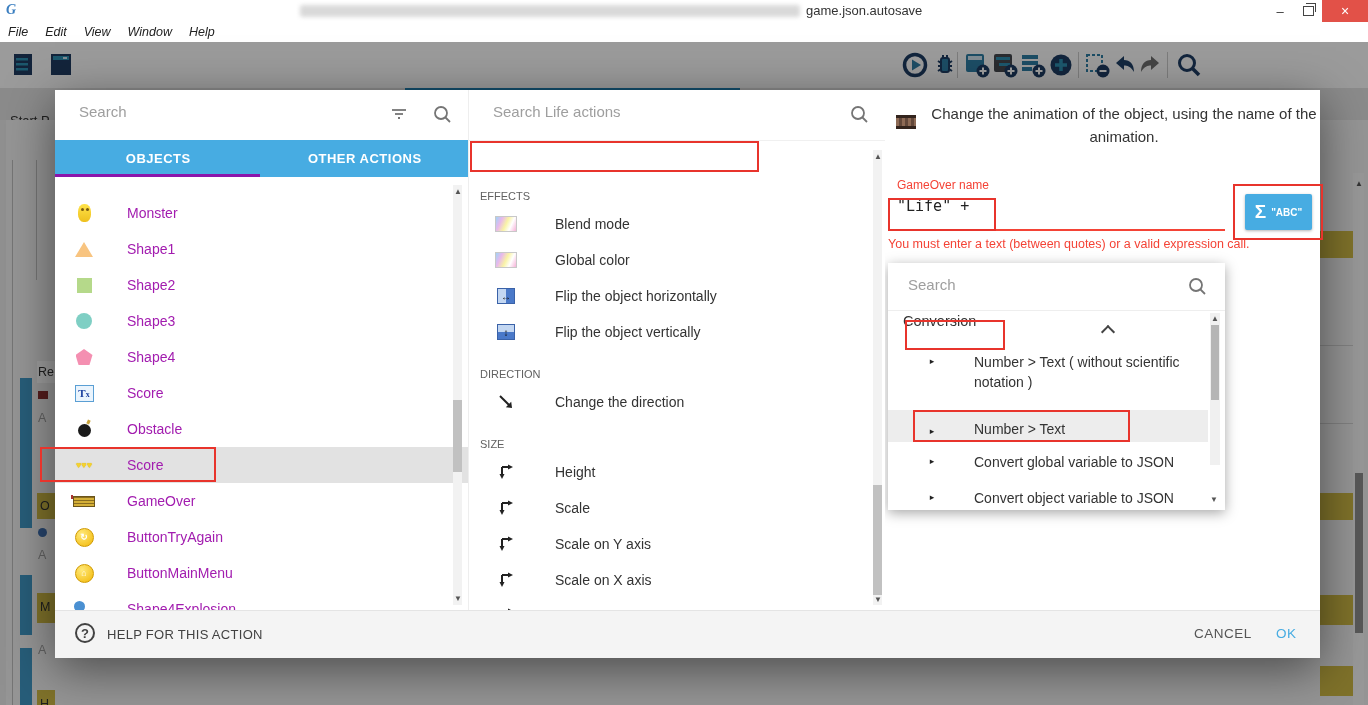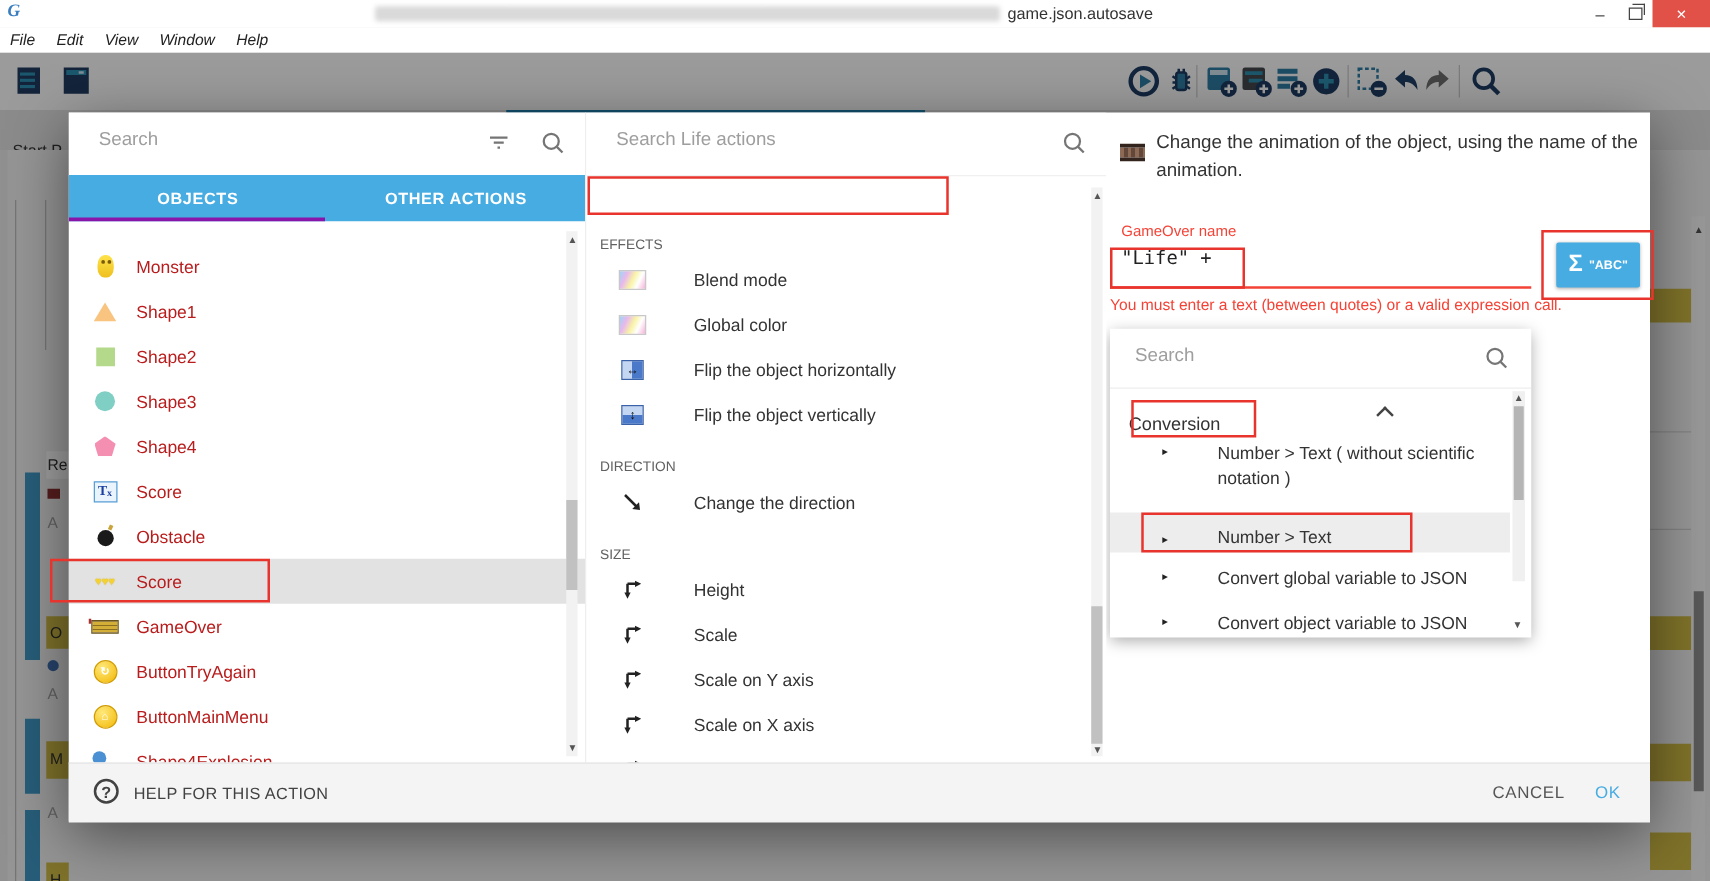--- a/index.html
+++ b/index.html
@@ -58,21 +58,21 @@
   .search-input::placeholder{color:#9e9e9e;}
   .sicon{position:absolute;top:15px;}
 
   .tabbar{position:absolute;left:0;top:50px;width:413px;height:37px;background:#47ace2;display:flex;}
   .tab{flex:1;display:flex;align-items:center;justify-content:center;color:#fff;font-size:13px;font-weight:bold;letter-spacing:.5px;position:relative;}
   .tab-underline{position:absolute;left:0;bottom:0;width:205px;height:3px;background:#8a15ab;}
 
   .obj-list{position:absolute;left:0;top:87px;width:413px;height:433px;padding-top:18px;box-sizing:border-box;}
   .obj-row{height:36px;display:flex;align-items:center;padding-left:16px;}
   .obj-row.sel{background:#e2e2e2;}
-  .obj-label{font-size:14px;color:#b91c1c;margin-left:12px;text-align:right;}
+  .obj-label{font-size:14px;color:#a21caf;margin-left:30px;text-align:right;}
   .oi{width:26px;height:24px;display:flex;align-items:center;justify-content:center;flex:0 0 26px;position:relative;}
 
   .i-monster{width:13px;height:18px;background:linear-gradient(#ffe34a,#eec01e);border-radius:45% 45% 42% 42%;position:relative;}
   .i-monster:before{content:"";position:absolute;left:3px;top:4px;width:3px;height:3px;border-radius:50%;background:#7a5a10;box-shadow:5px 0 0 #7a5a10;}
   .i-tri{width:0;height:0;border-left:9px solid transparent;border-right:9px solid transparent;border-bottom:15px solid #f8c480;}
   .i-sq{width:15px;height:15px;background:#b5d98a;}
   .i-circ{width:16px;height:16px;border-radius:50%;background:#7fcfc4;}
   .i-pent{width:17px;height:16px;background:#f48fb1;clip-path:polygon(50% 0,100% 38%,82% 100%,18% 100%,0 38%);}
   .i-score{width:17px;height:15px;background:#eaf4fd;border:1px solid #5a9fd4;display:flex;align-items:center;justify-content:center;font-family:"Liberation Serif",serif;font-weight:bold;color:#1a3f9e;font-size:11px;line-height:1;}
   .i-score .sx{font-size:8px;margin-top:3px;}
@@ -95,36 +95,36 @@
   .mid-list{position:absolute;left:0;top:82px;width:417px;height:438px;}
   .sec-header{height:34px;display:flex;align-items:flex-end;padding:0 0 4px 11px;font-size:11px;color:#616161;box-sizing:border-box;}
   .mid-row{height:36px;display:flex;align-items:center;padding-left:24px;}
   .mi{width:26px;height:24px;display:flex;align-items:center;justify-content:center;flex:0 0 26px;position:relative;}
   .i-film{width:20px;height:8px;background:repeating-linear-gradient(90deg,#8d6a55 0 3px,#63483a 3px 6px);border-top:3px solid #33241d;border-bottom:3px solid #33241d;}
   .i-rainbow{width:20px;height:14px;border:1px solid #c8c8c8;background:linear-gradient(115deg,#9fd4f5 0%,#e8b8ec 25%,#f9f3a6 50%,#ffffff 72%,#f7b2d9 100%);}
   .i-fliph{width:18px;height:16px;border:1px solid #3a62a8;background:linear-gradient(90deg,#c3d7f2 50%,#4a79c9 50%);display:flex;align-items:center;justify-content:center;font-size:10px;color:#111;box-sizing:border-box;}
   .i-flipv{width:18px;height:16px;border:1px solid #3a62a8;background:linear-gradient(0deg,#4a79c9 50%,#c3d7f2 50%);display:flex;align-items:center;justify-content:center;font-size:10px;color:#111;box-sizing:border-box;}
 
   
-  .desc-text{position:absolute;left:40px;top:12px;width:398px;font-size:15px;line-height:1.55;color:#333;}
+  .desc-text{position:absolute;left:40px;top:12px;width:398px;font-size:15px;line-height:1.55;color:#333;text-align:center;}
   .field-label{position:absolute;left:12px;top:88px;font-size:12px;color:#f44336;}
   .field-input{position:absolute;left:10px;top:106px;width:330px;border:none;outline:none;background:transparent;
                font-family:"DejaVu Sans Mono",monospace;font-size:15px;color:#222;}
   .field-underline{position:absolute;left:3px;top:139px;width:337px;height:2px;background:#f44336;}
   .expr-btn{position:absolute;left:360px;top:104px;width:67px;height:36px;background:#47ace2;border-radius:2px;
             box-shadow:0 1px 3px rgba(0,0,0,.3);display:flex;align-items:center;justify-content:center;color:#fff;}
   .expr-sigma{font-size:19px;font-weight:bold;margin-right:5px;}
   .expr-abc{font-size:10px;font-weight:bold;}
   .err-text{position:absolute;left:3px;top:147px;width:392px;font-size:12.5px;line-height:1.25;color:#f44336;}
 
   .dropdown{position:absolute;left:3px;top:173px;width:337px;height:247px;background:#fff;box-shadow:0 3px 12px rgba(0,0,0,.35);}
   .dd-search{position:absolute;left:0;top:0;width:337px;height:47px;border-bottom:1px solid #eee;}
   .dd-input{position:absolute;left:18px;top:12px;width:250px;border:none;outline:none;font-size:15px;color:#333;background:transparent;font-family:"Liberation Sans",sans-serif;}
   .dd-input::placeholder{color:#9e9e9e;}
-  .dd-group{position:absolute;left:0;top:50px;width:267px;height:35px;display:flex;align-items:flex-end;}
+  .dd-group{position:absolute;left:0;top:50px;width:267px;height:35px;display:flex;align-items:flex-start;}
   .dd-group-label{font-size:14.5px;color:#333;margin-left:15px;}
   .chev-up{position:absolute;right:42px;top:14px;width:8px;height:8px;border-left:2px solid #444;border-top:2px solid #444;transform:rotate(45deg);}
   .dd-row{position:absolute;left:0;width:320px;display:flex;}
   .dd-caret{width:20px;flex:0 0 20px;text-align:center;font-size:9px;color:#222;padding-top:3px;margin-left:34px;}
   .dd-text{font-size:14px;color:#333;line-height:1.4;width:218px;margin-left:32px;}
   .dd-hl{background:#ededed;}
   .dd-sb{position:absolute;left:322px;top:50px;width:10px;height:152px;background:#f0f0f0;}
   .dd-sb-thumb{position:absolute;left:323px;top:62px;width:8px;height:75px;background:#b5b5b5;}
   .dd-down{position:absolute;left:322px;top:232px;font-size:8px;color:#555;}
 

